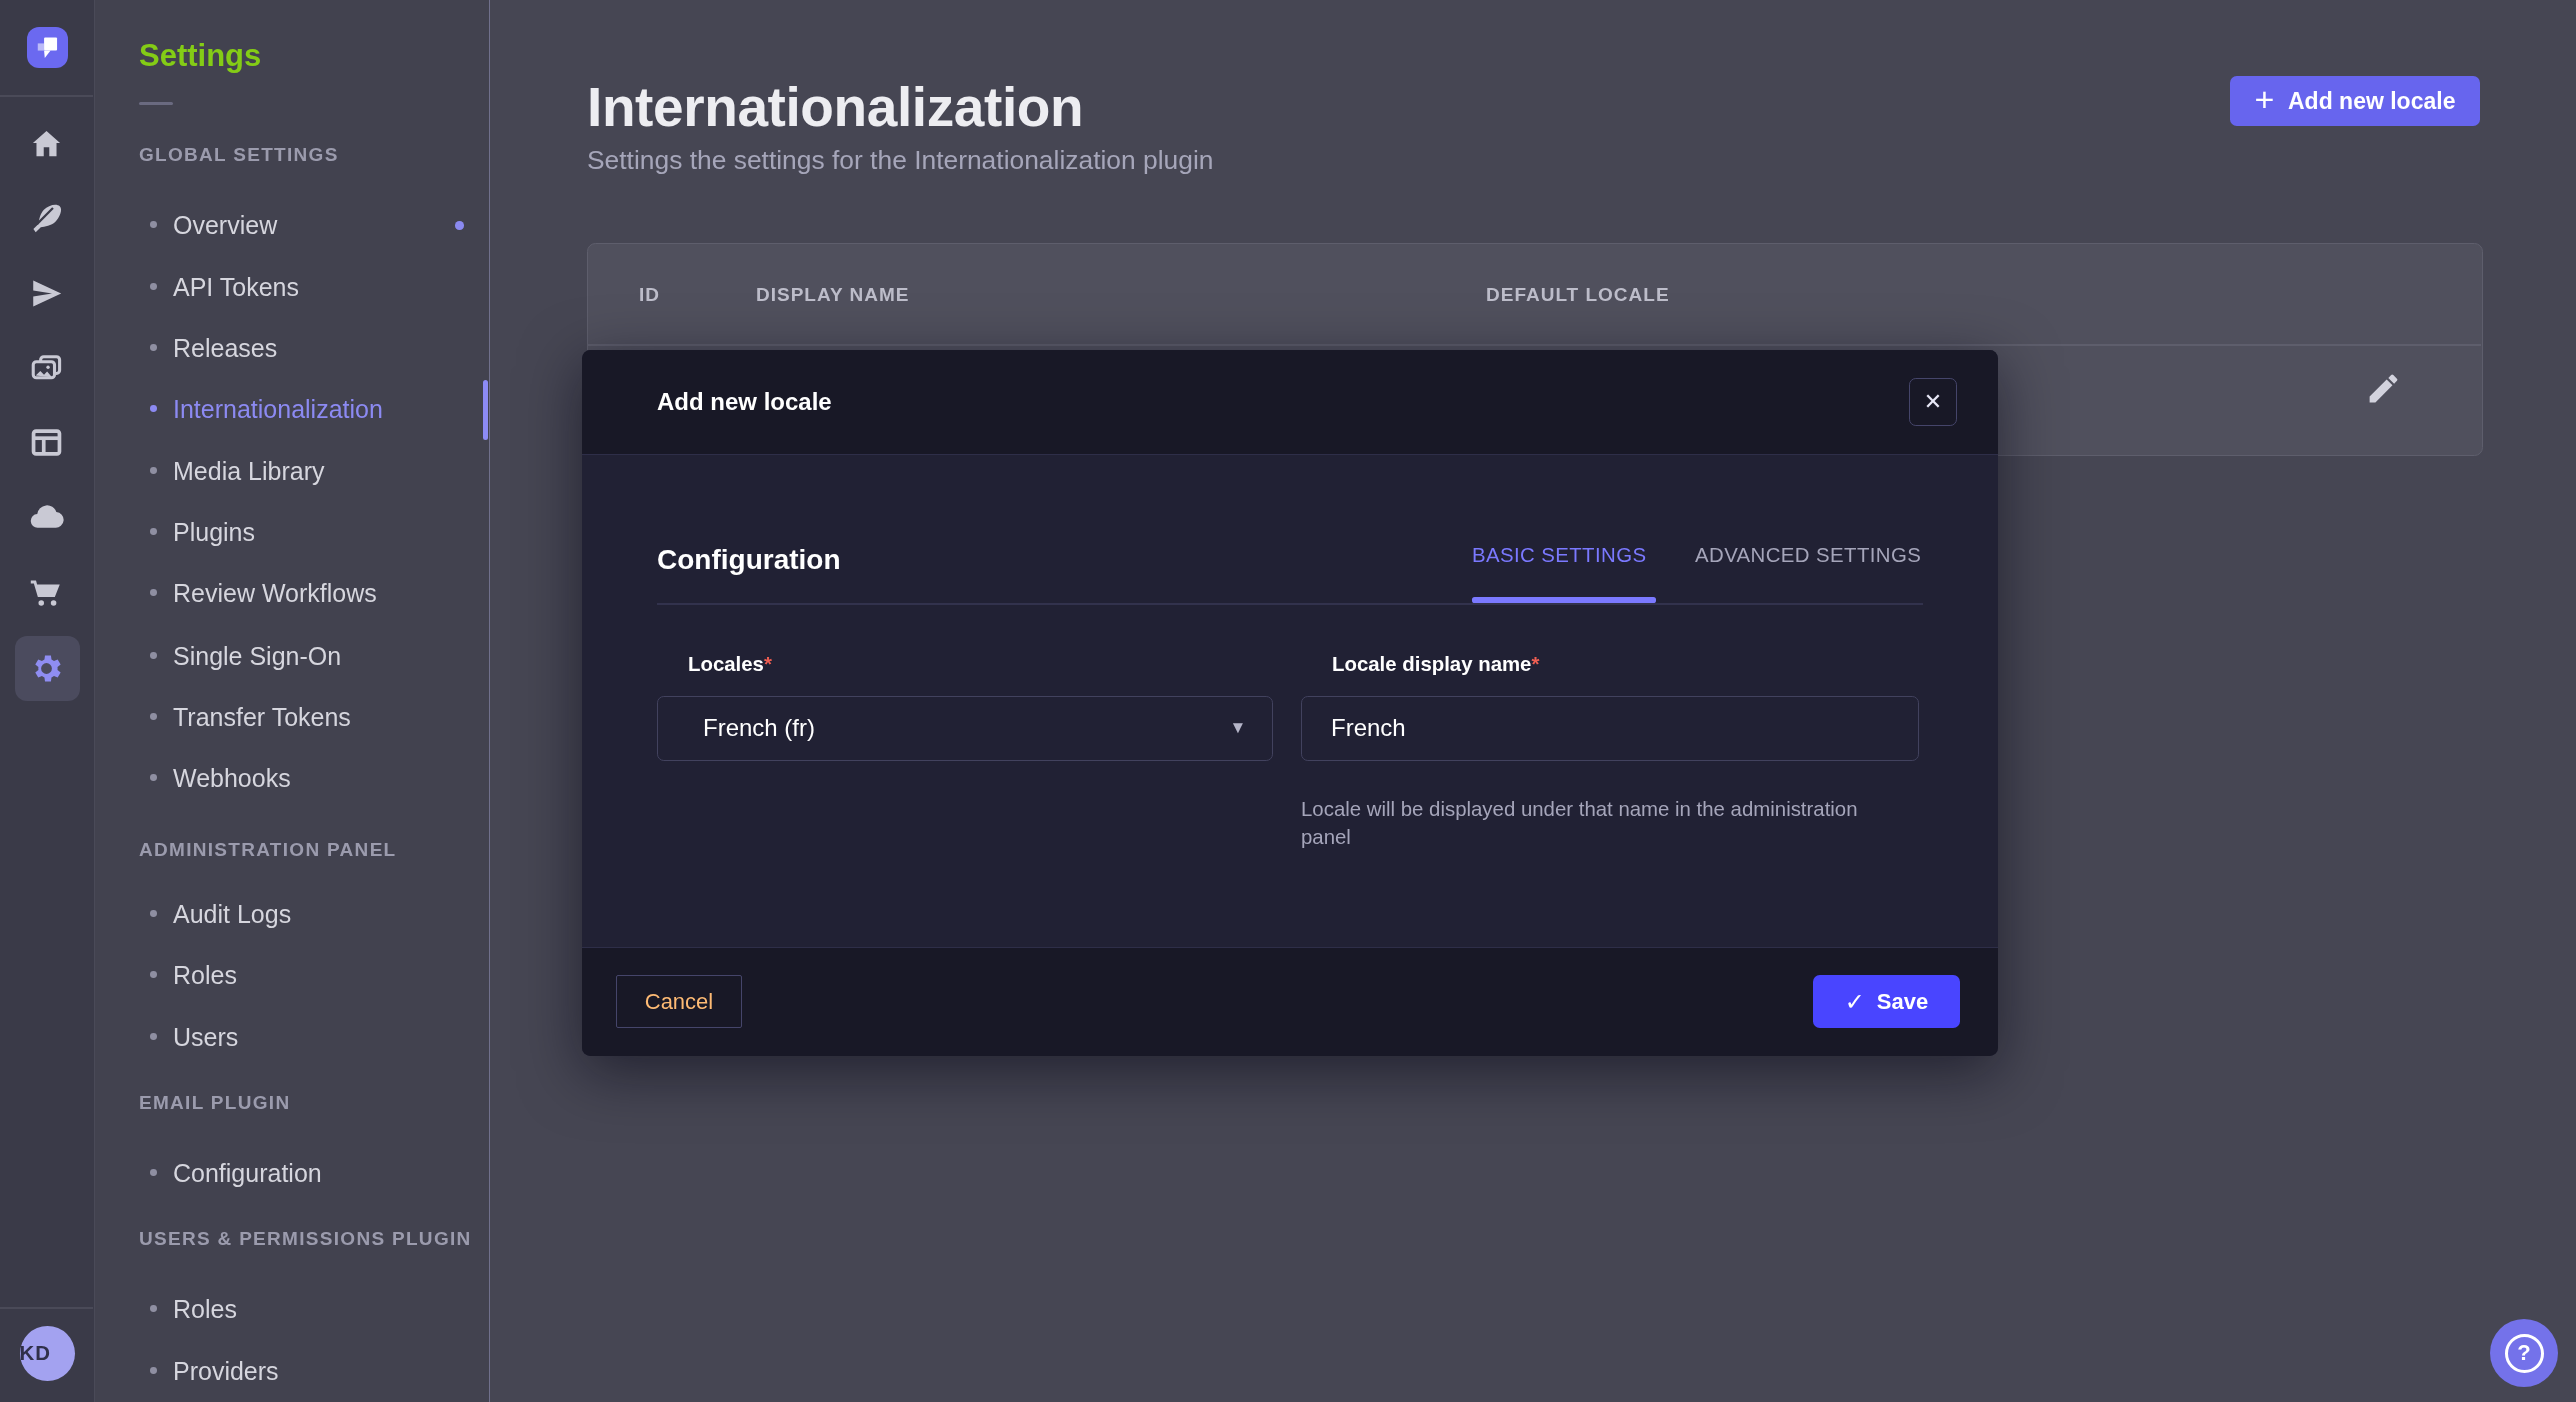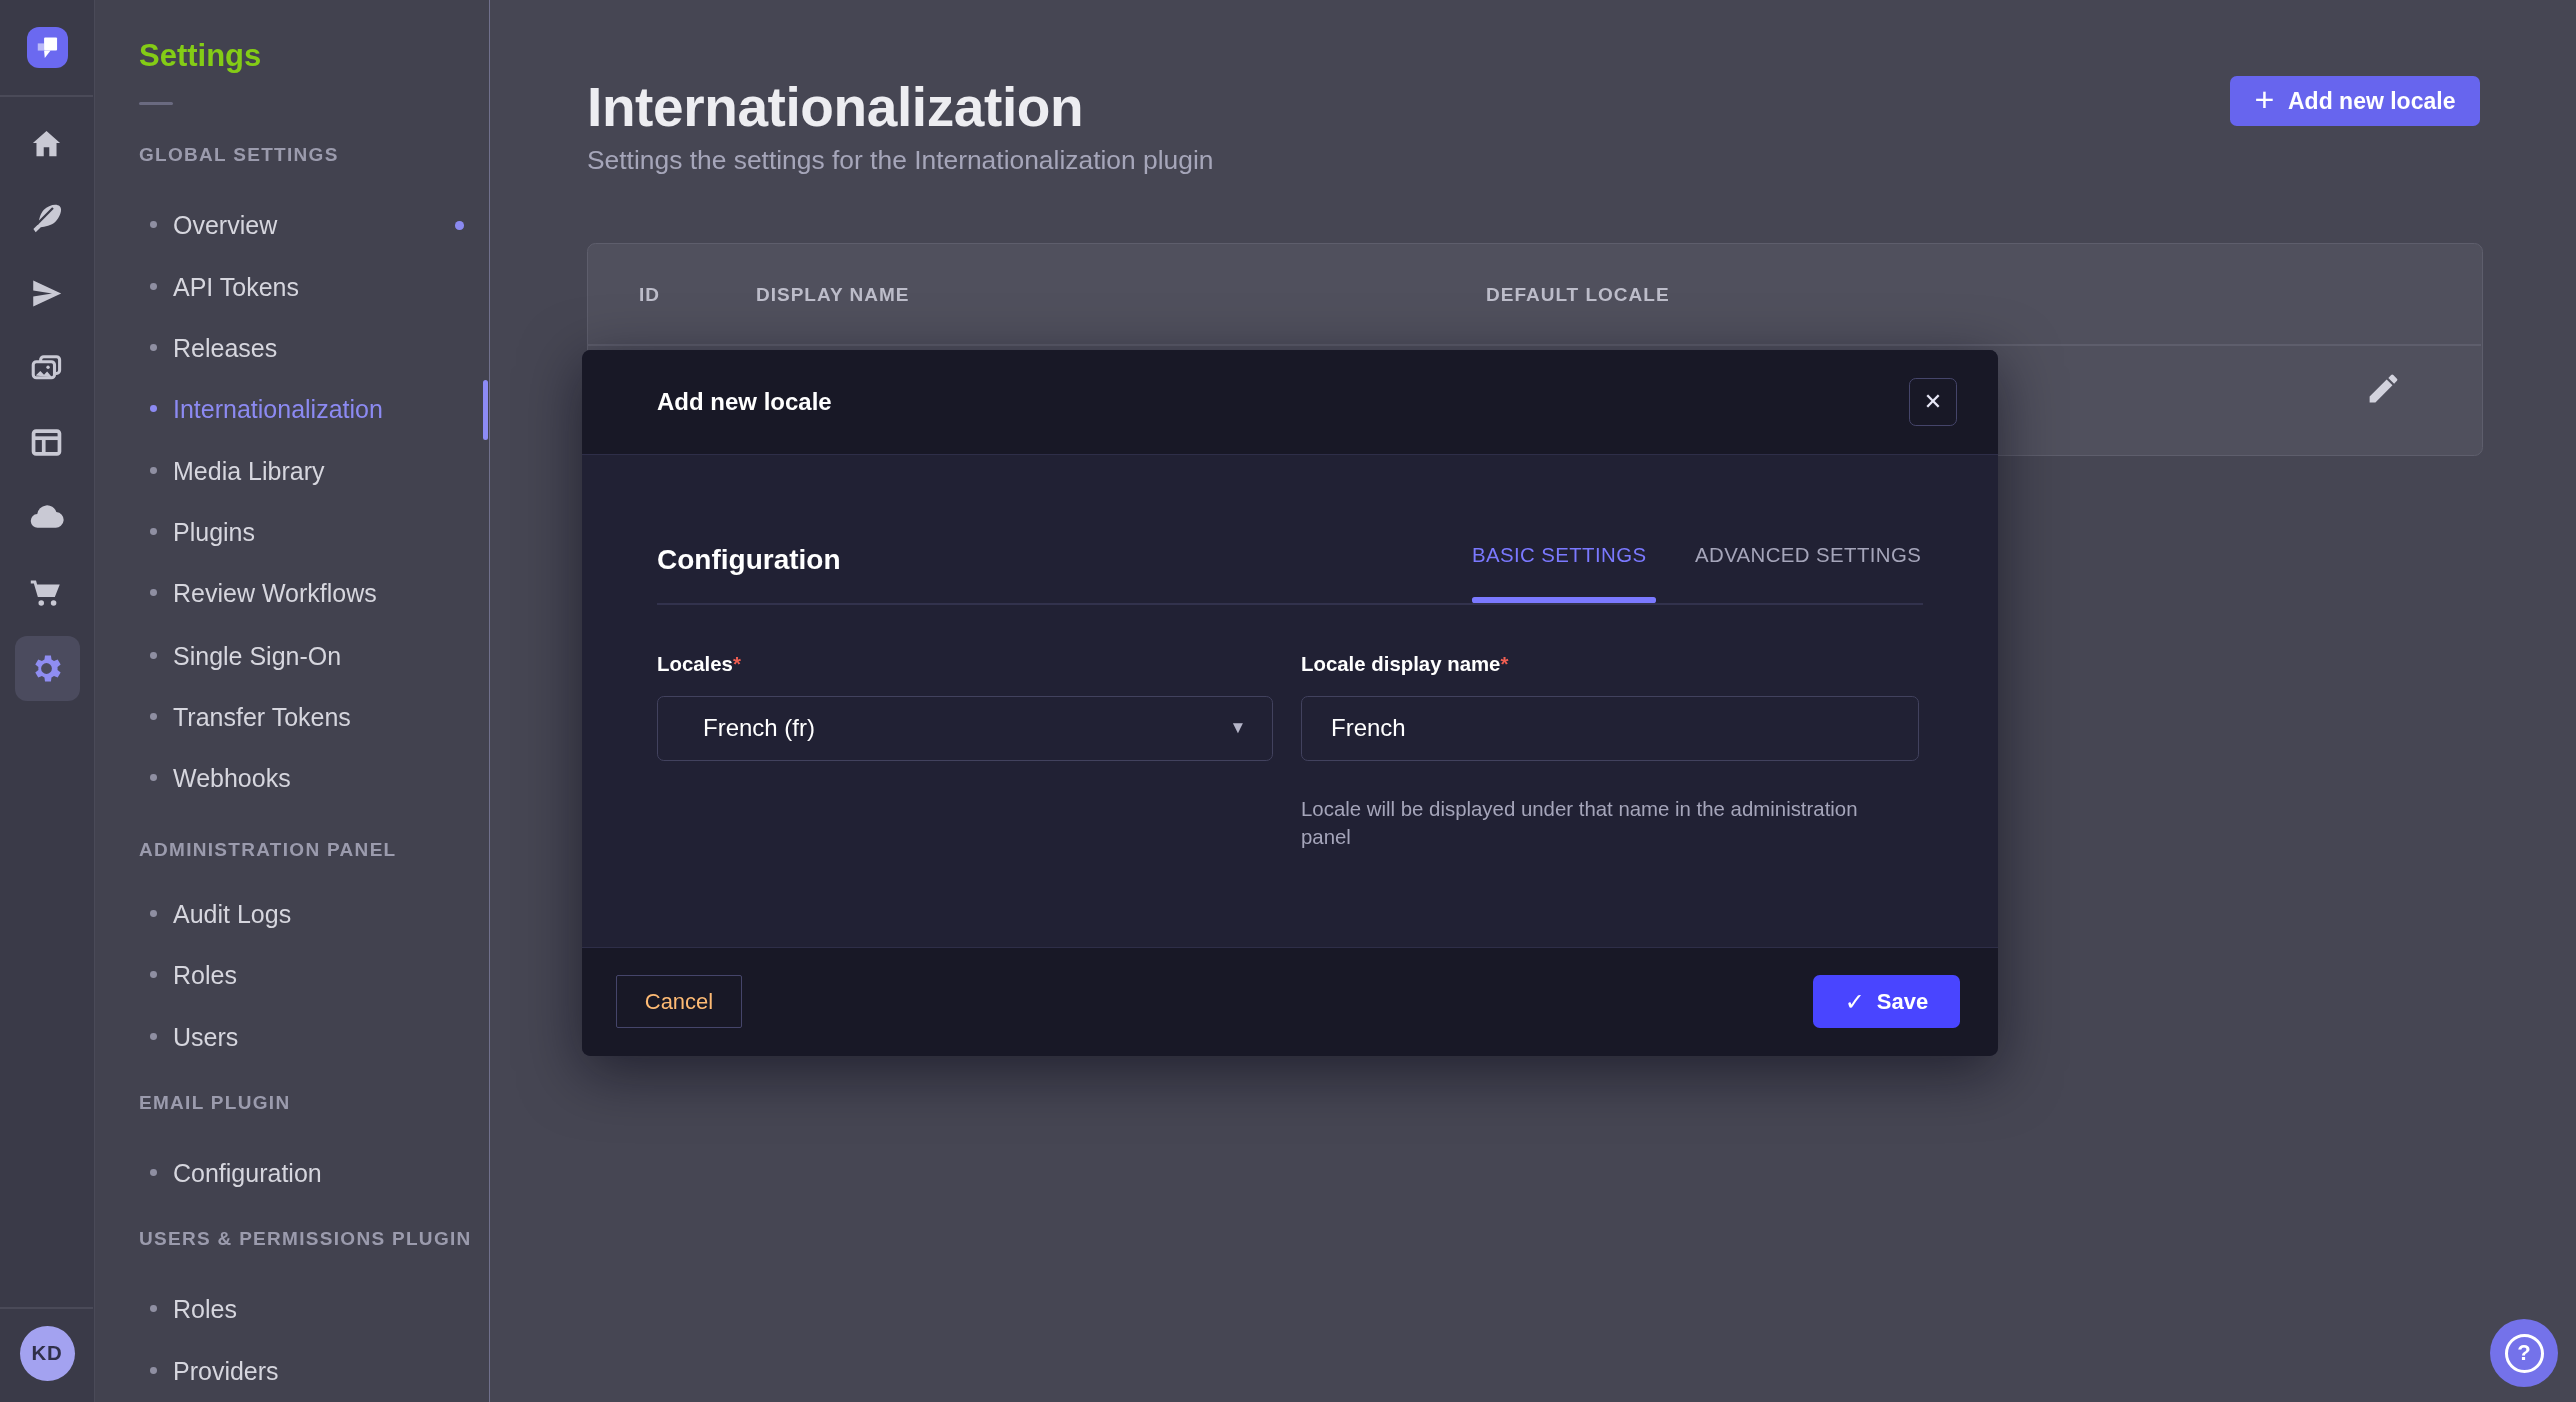--- a/index.html
+++ b/index.html
@@ -14,21 +14,21 @@
 
   
   .rail { left:0; top:0; width:95px; height:1402px; background:#3a3a48; border-right:1.7px solid #4a4a58; }
   .logo-tile { left:27px; top:27px; width:41px; height:41px; border-radius:12px; background:#6b69f0; cursor:pointer; }
   .rail-divider { left:0; width:93px; height:1.7px; background:#4a4a58; }
   .rail-icon { left:28px; width:37px; height:37px; color:#c9c9d4; cursor:pointer; }
   .rail-icon svg { width:37px; height:37px; display:block; }
   .rail-active-tile { left:14.5px; top:636px; width:65px; height:65px; border-radius:12px; background:#4b4b5e; cursor:pointer; }
   .rail-active-tile .rail-icon { position:absolute; left:13.6px; top:13.6px; color:#8f8df2; }
   .avatar { left:19.6px; top:1326px; width:55px; height:55px; border-radius:50%; background:#a3a2f0;
-            display:flex; align-items:center; justify-content:center;
+            display:flex; align-items:center; justify-content:flex-start;
             color:#30304a; font-size:20.4px; font-weight:bold; letter-spacing:0.9px; cursor:pointer; }
 
   
   .subnav { left:95px; top:0; width:395px; height:1402px; background:#42424f; border-right:1.7px solid #70708c; }
   .subnav-title { left:44px; top:38px; font-size:31px; font-weight:bold; color:#84cc16; }
   .subnav-underline { left:44px; top:102px; width:34px; height:3.4px; border-radius:1.7px; background:#6a6a80; }
   .section-label { left:44px; height:25.6px; font-size:19px; font-weight:bold; letter-spacing:1.3px; color:#9b9bad; }
   .nav-item { left:0; width:394px; height:31px; cursor:pointer; }
   .nav-bullet { position:absolute; left:55px; top:11px; width:6.8px; height:6.8px; border-radius:50%; background:#8f8fa2; }
   .nav-label { position:absolute; left:78px; top:0; line-height:31px; font-size:25px; color:#d6d6de; }
@@ -60,21 +60,21 @@
   .modal-close { left:1327px; top:28px; width:48px; height:48px; border-radius:6.8px; border:1.7px solid #45456a;
                  display:flex; align-items:center; justify-content:center; color:#e9e9f8; font-size:22px; cursor:pointer; }
   .modal-body { left:0; top:105px; width:1416px; height:492px; background:#212134; }
   .config-title { left:75px; top:89px; font-size:28px; font-weight:bold; color:#ffffff; }
   .tab { top:89px; font-size:20.4px; font-weight:normal; letter-spacing:0.4px; cursor:pointer; }
   .tab.active { color:#7b79ff; }
   .tab.inactive { color:#a5a5ba; }
   .tab-underline { left:890px; top:142px; width:184px; height:6px; border-radius:2.6px; background:#7b79ff; }
   .tabs-divider { left:75px; top:148px; width:1266px; height:1.7px; background:#32324d; }
 
-  .field-label { top:198px; font-size:20.4px; font-weight:bold; color:#ffffff; }
+  .field-label { top:198px; font-size:20.4px; font-weight:bold; color:#ffffff;margin-left:31px; }
   .req { color:#ee5e52; }
   .input-box { top:241px; height:65px; border-radius:6.8px; border:1.7px solid #42425e; background:#212134; cursor:pointer; }
   .select-box { left:75px; width:616px; }
   .select-value { position:absolute; left:29px; top:0; line-height:61px; font-size:24px; color:#ffffff;margin-left:16px; }
   .select-caret { position:absolute; right:25.6px; top:0; line-height:61px; font-size:17px; color:#b5b5c8; }
   .text-box { left:719px; width:618px; }
   .text-input { position:absolute; left:0; top:0; width:100%; height:61px; padding-left:29px;
                 background:transparent; border:none; outline:none;
                 font-family:"Liberation Sans", sans-serif; font-size:24px; color:#ffffff; }
   .helper { left:719px; top:316px; width:607px; font-size:20.4px; line-height:28px; color:#a5a5ba;margin-top:24px; }

